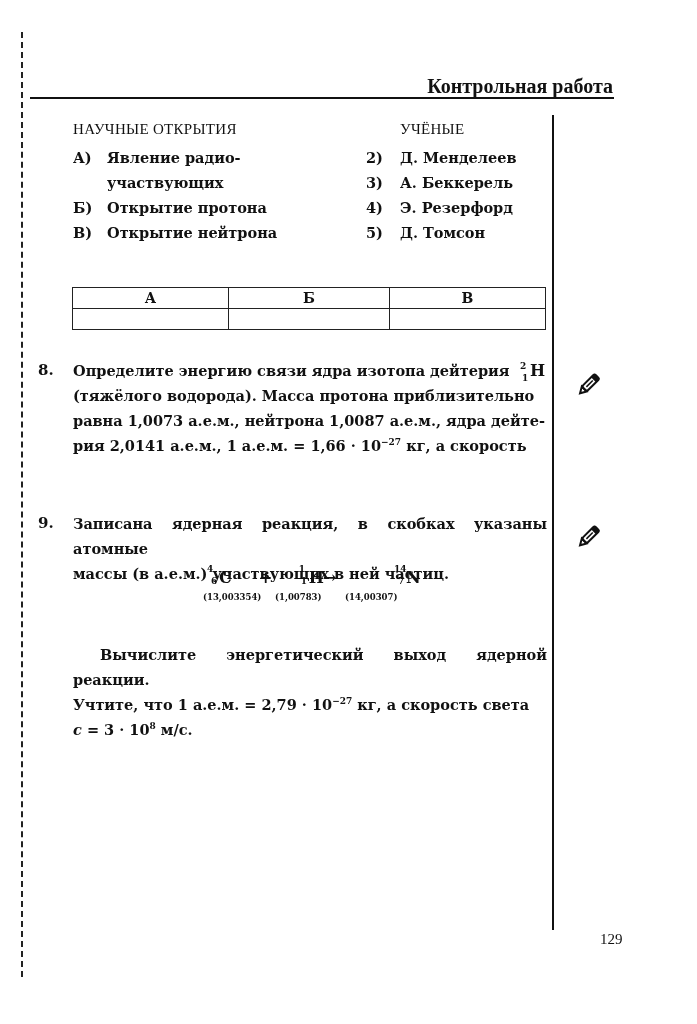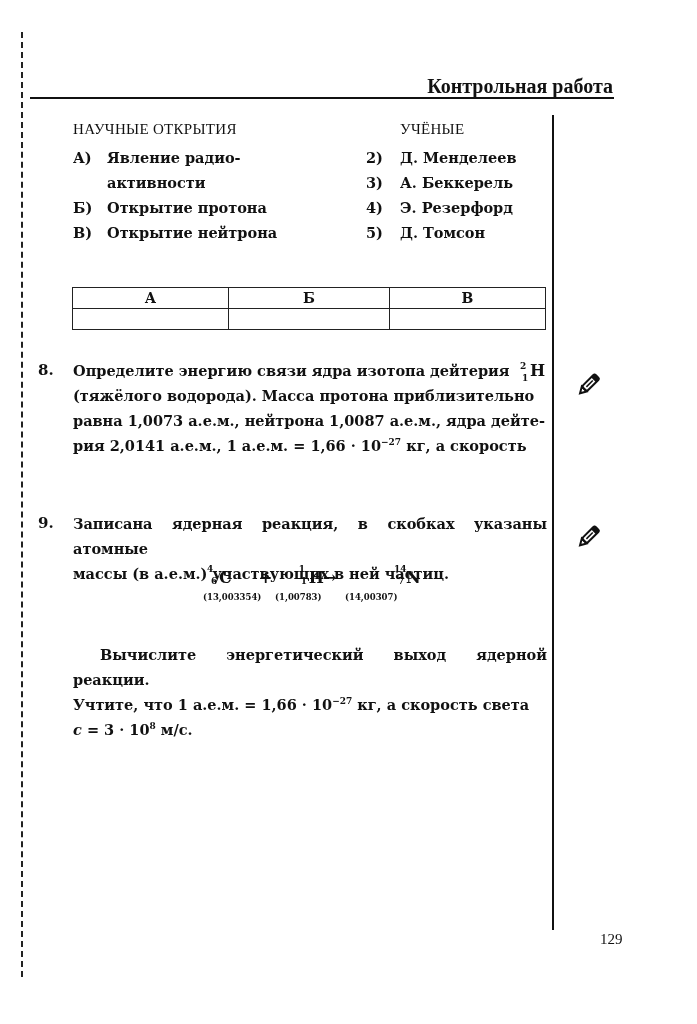--- a/index.html
+++ b/index.html
@@ -67,21 +67,21 @@
 <div class="abs margin-rule"></div>
 
 <div class="abs col-head" style="left:73px; top:121px;">НАУЧНЫЕ ОТКРЫТИЯ</div>
 <div class="abs col-head" style="left:400px; top:121px;">УЧЁНЫЕ</div>
 
 <div class="abs" style="left:73px; top:145px;">
   <div class="item">
     <span class="lbl">А)</span><span>Явление радио-</span>
   </div>
   <div class="item">
-    <span class="lbl"></span><span>активности</span>
+    <span class="lbl"></span><span>участвующих</span>
   </div>
   <div class="item">
     <span class="lbl">Б)</span><span>Открытие протона</span>
   </div>
   <div class="item">
     <span class="lbl">В)</span><span>Открытие нейтрона</span>
   </div>
 </div>
 
 <div class="abs" style="left:366px; top:145px;">
@@ -161,17 +161,17 @@
     <span class="z">7</span>
     <span>N</span>
   </span>
   <span class="abs eq-mass" style="left:0; top:24px;">(13,003354)</span>
   <span class="abs eq-mass" style="left:72px; top:24px;">(1,00783)</span>
   <span class="abs eq-mass" style="left:142px; top:24px;">(14,00307)</span>
 </div>
 
 <div class="abs q-text" style="left:73px; top:642px;">
   <div style="text-indent:27px;">Вычислите энергетический выход ядерной реакции.</div>
-  <div><span>Учтите, что 1 а.е.м. = 1,66 · 10</span><span class="sup">−27</span><span> кг, а скорость света</span></div>
+  <div><span>Учтите, что 1 а.е.м. = 2,79 · 10</span><span class="sup">−27</span><span> кг, а скорость света</span></div>
   <div><span class="ital">c</span><span> = 3 · 10</span><span class="sup">8</span><span> м/с.</span></div>
 </div>
 
 <div class="abs page-num">129</div>
 
 </body></html>

